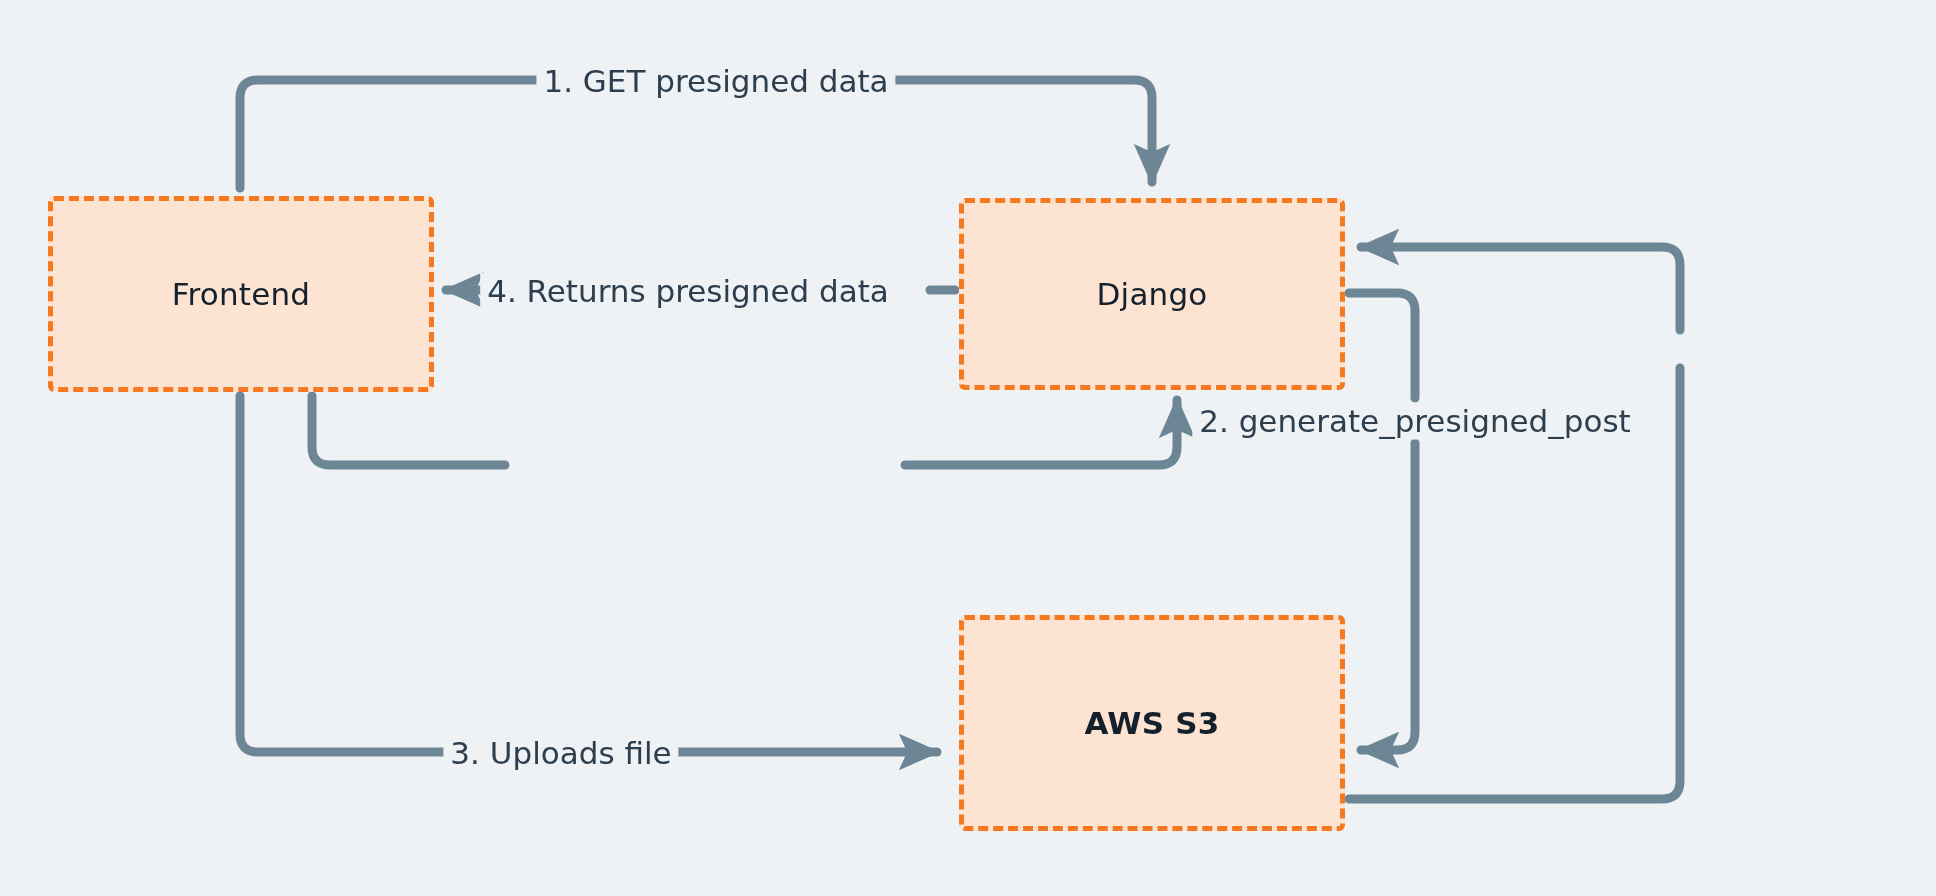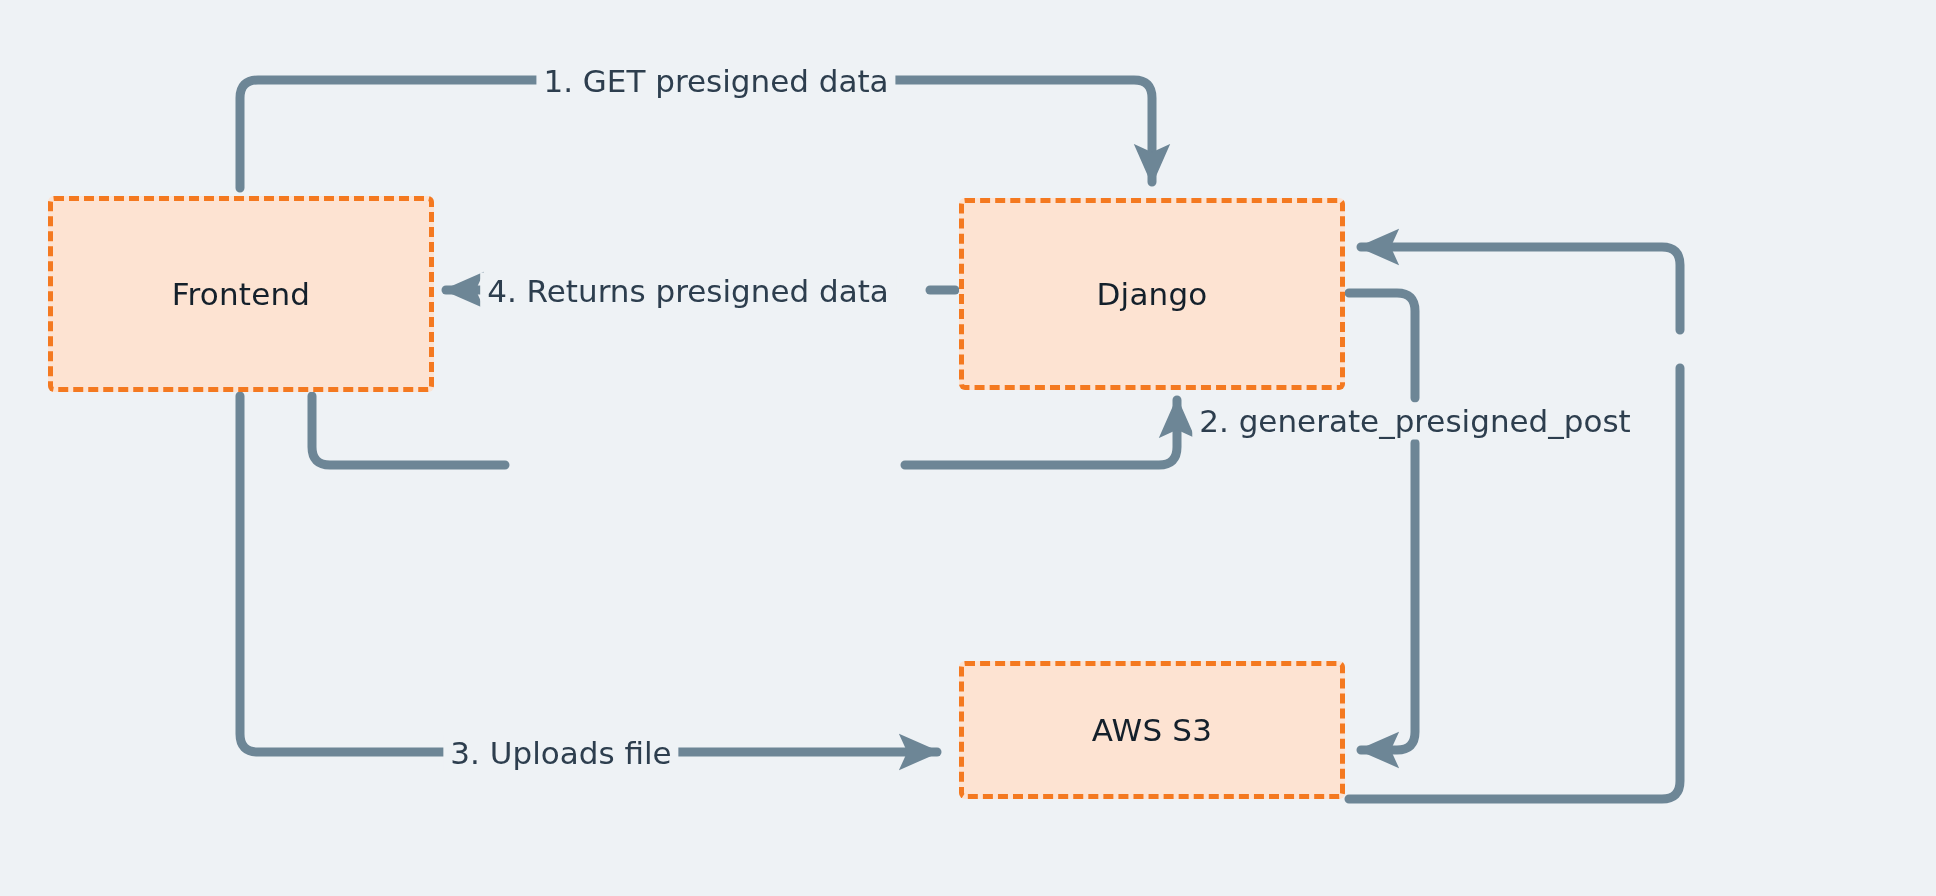--- a/index.html
+++ b/index.html
@@ -87,21 +87,21 @@
   </svg>
 
   <div class="node-box" style="left:959px; top:198px; width:386px; height:192px;">
     <span class="node-label">Django</span>
   </div>
 
   <div class="node-box" style="left:48px; top:196px; width:386px; height:196px;">
     <span class="node-label">Frontend</span>
   </div>
 
-  <div class="node-box" style="left:959px; top:661px; width:386px; height:138px;">
+  <div class="node-box" style="left:959px; top:615px; width:386px; height:216px;font-weight:bold;">
     <span class="node-label">AWS S3</span>
   </div>
 
   <div class="edge-label" style="left:716px; top:81px;">1. GET presigned data</div>
 
   <div class="edge-label" style="left:1415px; top:421px;text-align:right;">2. generate_presigned_post</div>
 
 
   <div class="edge-label" style="left:688px; top:291px;">4. Returns presigned data</div>
 

